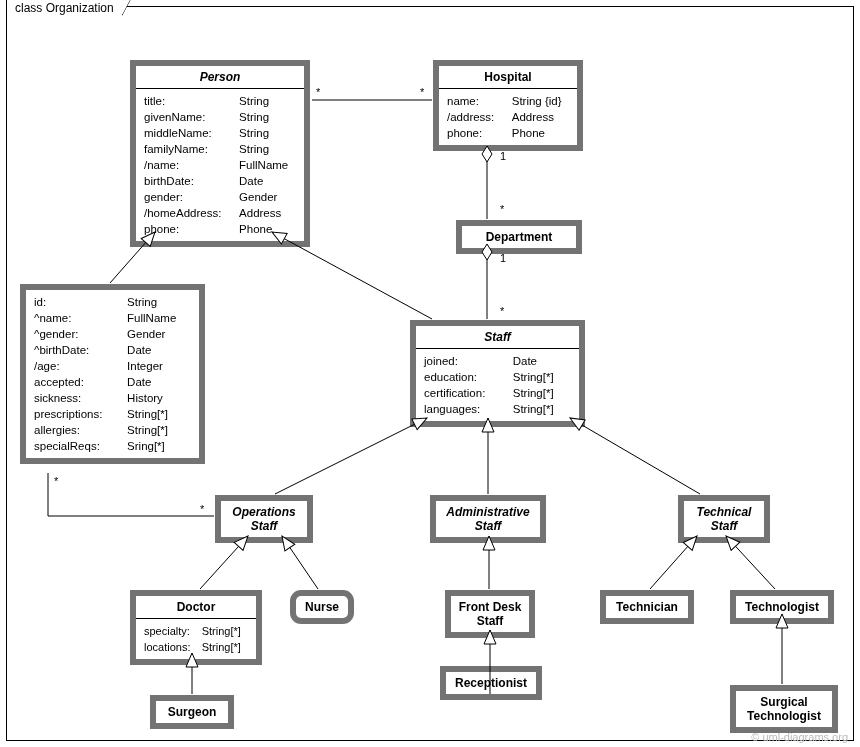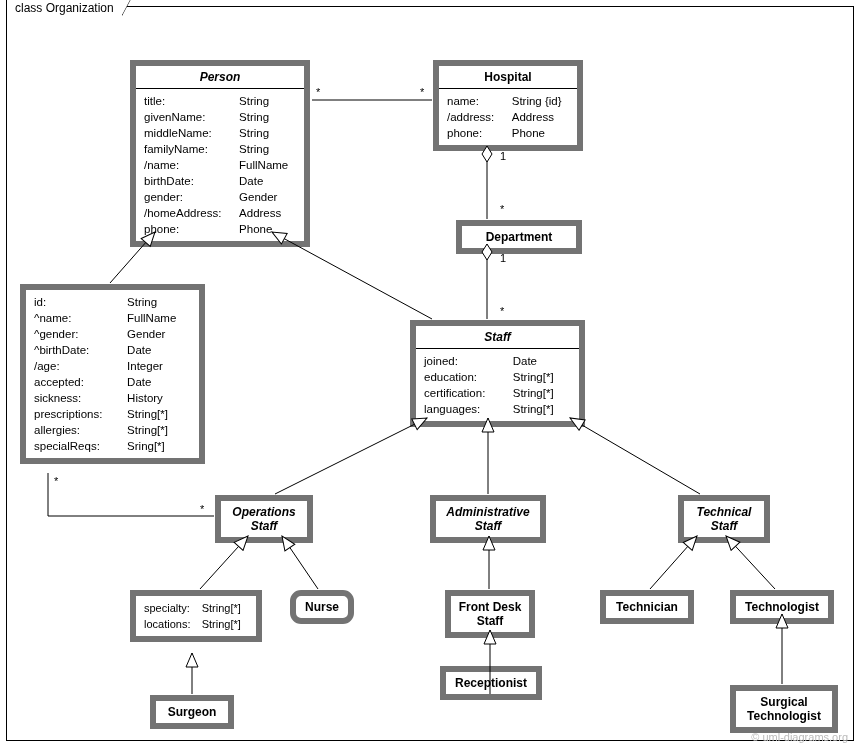--- a/index.html
+++ b/index.html
@@ -189,20 +189,21 @@
   <div class="class-title no-attrs" style="white-space:pre-line;">Administrative
 Staff</div>
 </div>
 
 <div class="class-box" style="left:641px; top:495px; width:92px;margin-left:37px;">
   <div class="class-title no-attrs" style="white-space:pre-line;">Technical
 Staff</div>
 </div>
 
 <div class="class-box" style="left:130px; top:590px; width:132px;">
+  <div class="class-title not-italic">Doctor</div>
   <div class="attrs" id="attrs-doctor" style="font-size:11px; column-gap:4px;">
       <span>specialty:</span>
       <span>String[*]</span>
       <span>locations:</span>
       <span>String[*]</span>
     </div>
 </div>
 
 <div class="class-box" style="left:290px; top:590px; width:64px;border-radius:11px;">
   <div class="class-title not-italic no-attrs">Nurse</div>

